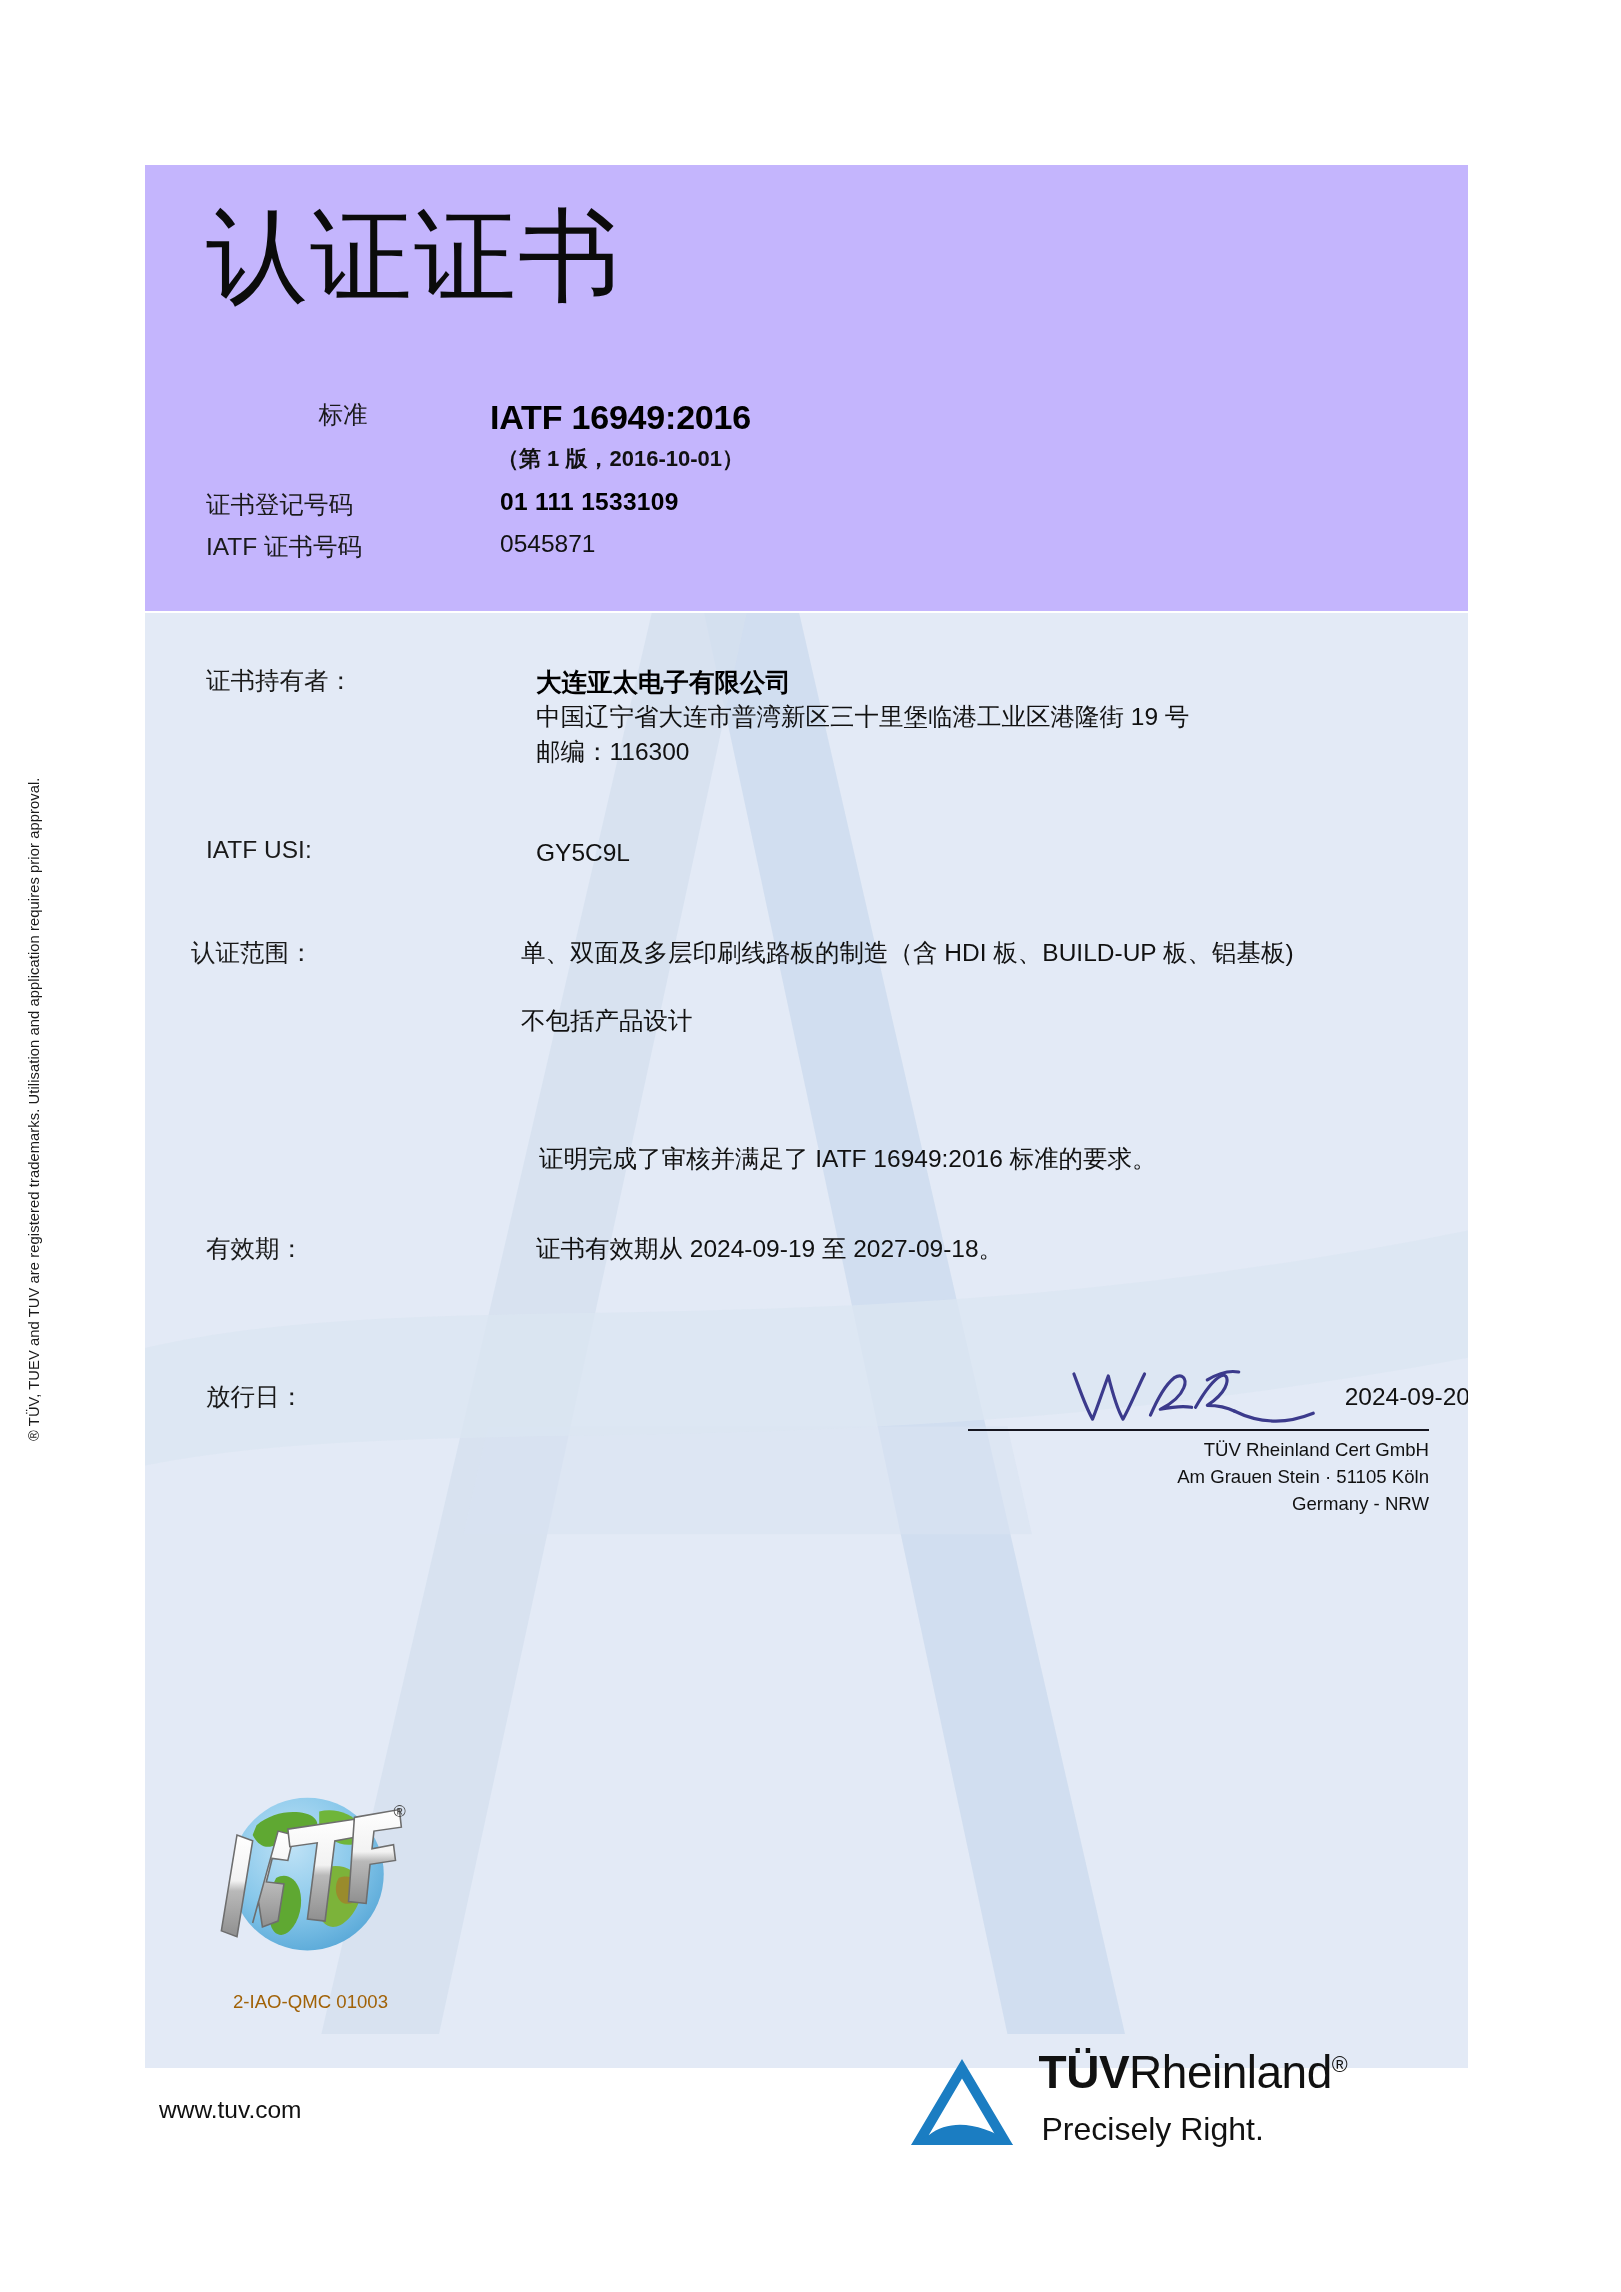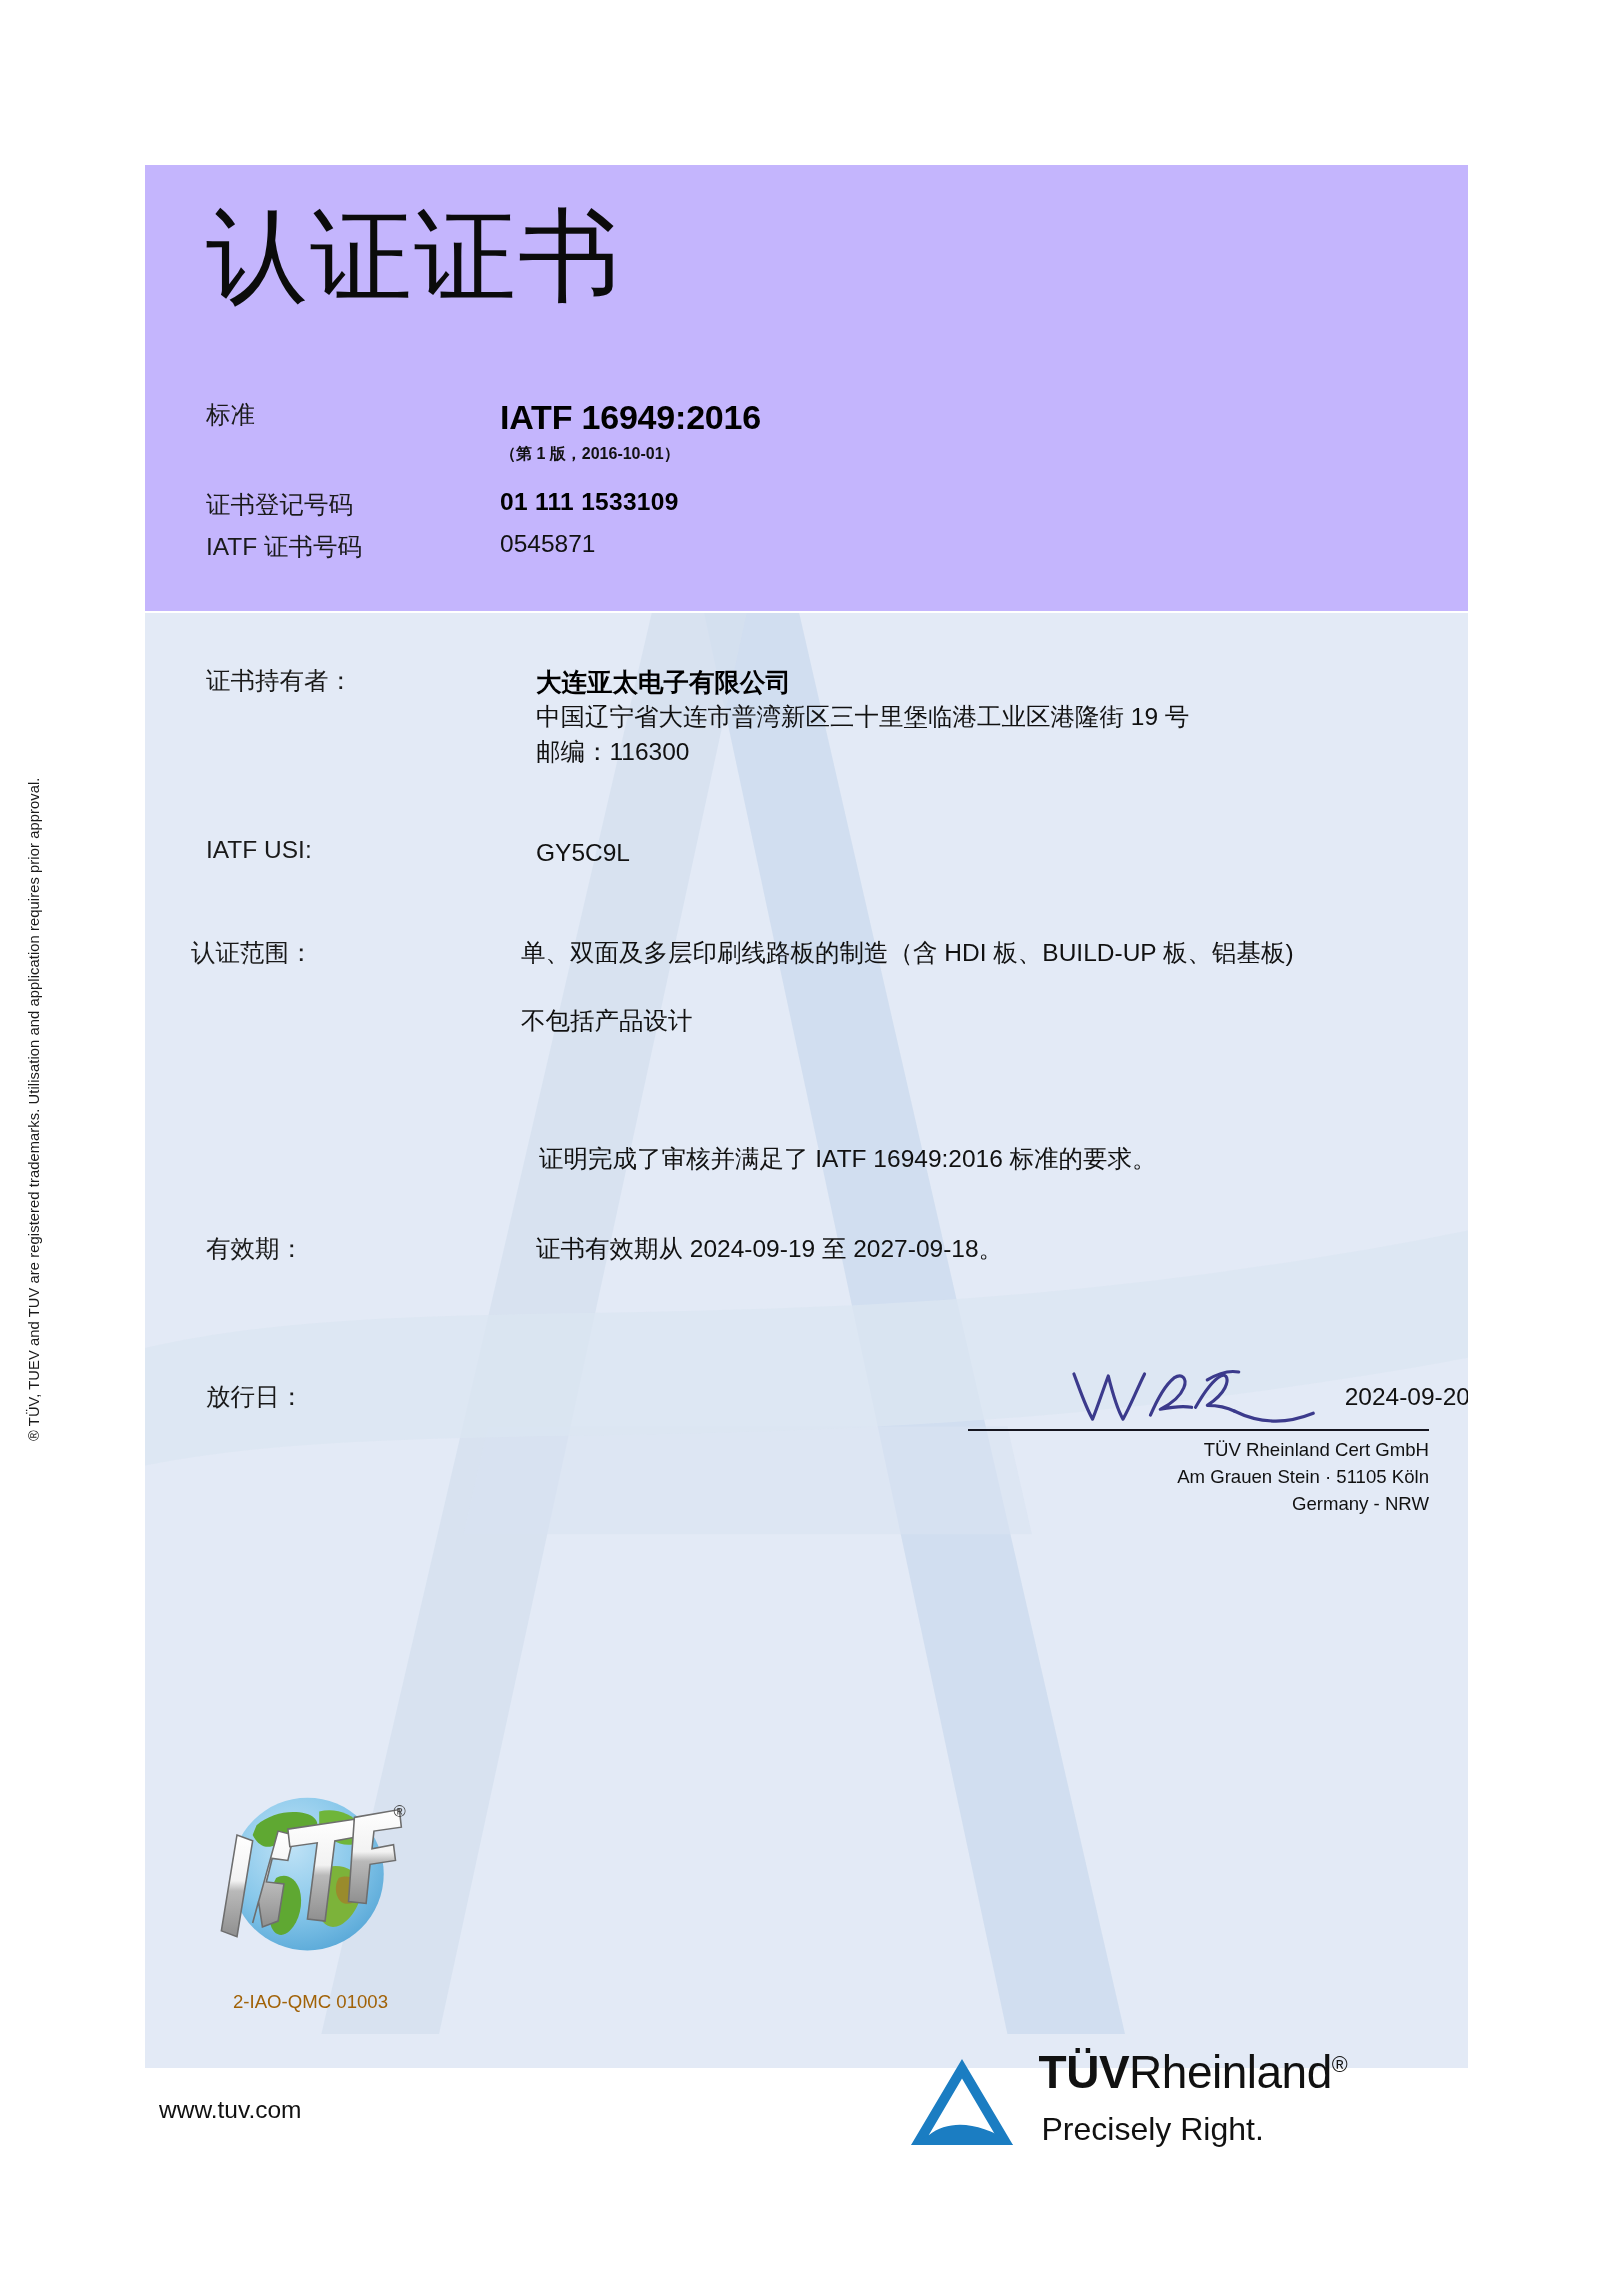--- a/index.html
+++ b/index.html
@@ -95,21 +95,21 @@
     color: #1a1a1a;
   }
   .meta-value { font-size: 24.5px; color: #111111; }
   .std-name {
     font-size: 34px;
     font-weight: bold;
     letter-spacing: -0.2px;
     color: #000000;
   }
   .std-edition {
-    font-size: 16px;
+    font-size: 22px;
     font-weight: bold;
     margin-top: 6.9px;
     color: #111111;
   }
   .reg-number {
     font-size: 24.5px;
     font-weight: bold;
     color: #000000;
     letter-spacing: 0.3px;
   }
@@ -217,21 +217,21 @@
 <body>
 
 <div class="side-legal">® TÜV, TUEV and TUV are registered trademarks. Utilisation and application requires prior approval.</div>
 
 <div class="cert">
 
   <div class="cert-header">
     <div class="layer">
       <div class="cert-title">认证证书</div>
 
-      <div class="meta-row" style="left:61px; top:233px;">
+      <div class="meta-row" style="left:51px; top:233px;text-align:center;">
         <div class="meta-label">标准</div>
         <div>
           <div class="std-name">IATF 16949:2016</div>
           <div class="std-edition">（第 1 版，2016-10-01）</div>
         </div>
       </div>
 
       <div class="meta-row" style="left:61px; top:323px;">
         <div class="meta-label">证书登记号码</div>
         <div class="reg-number">01 111 1533109</div>

